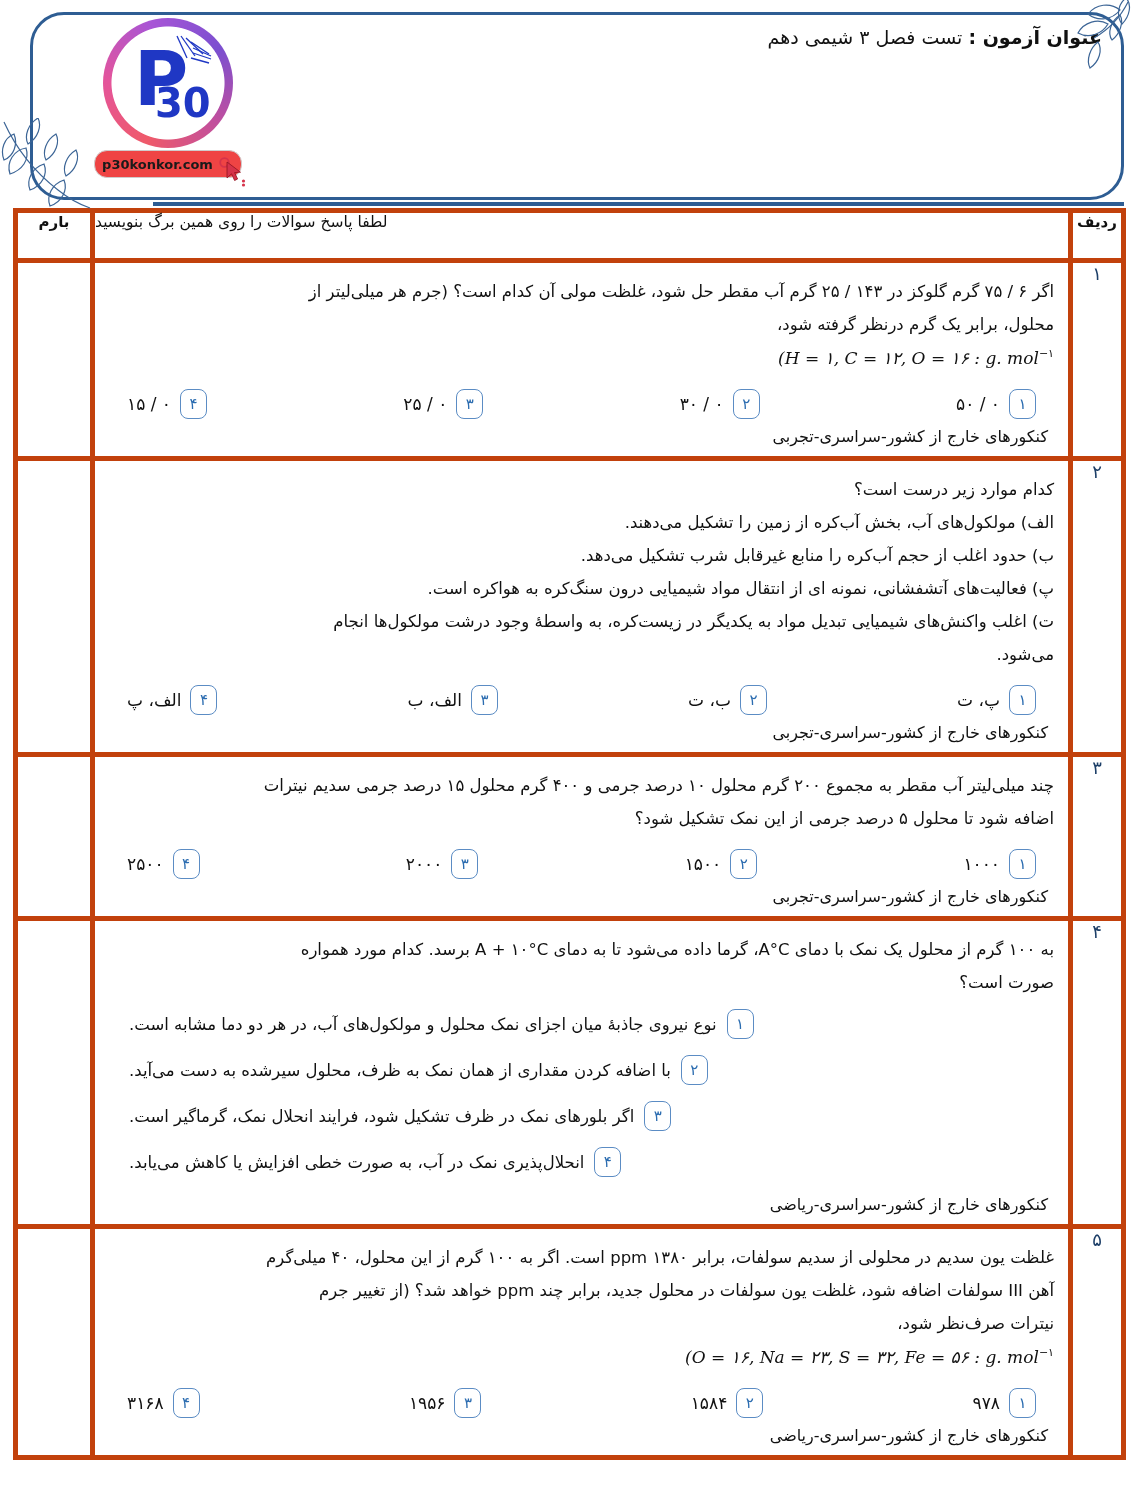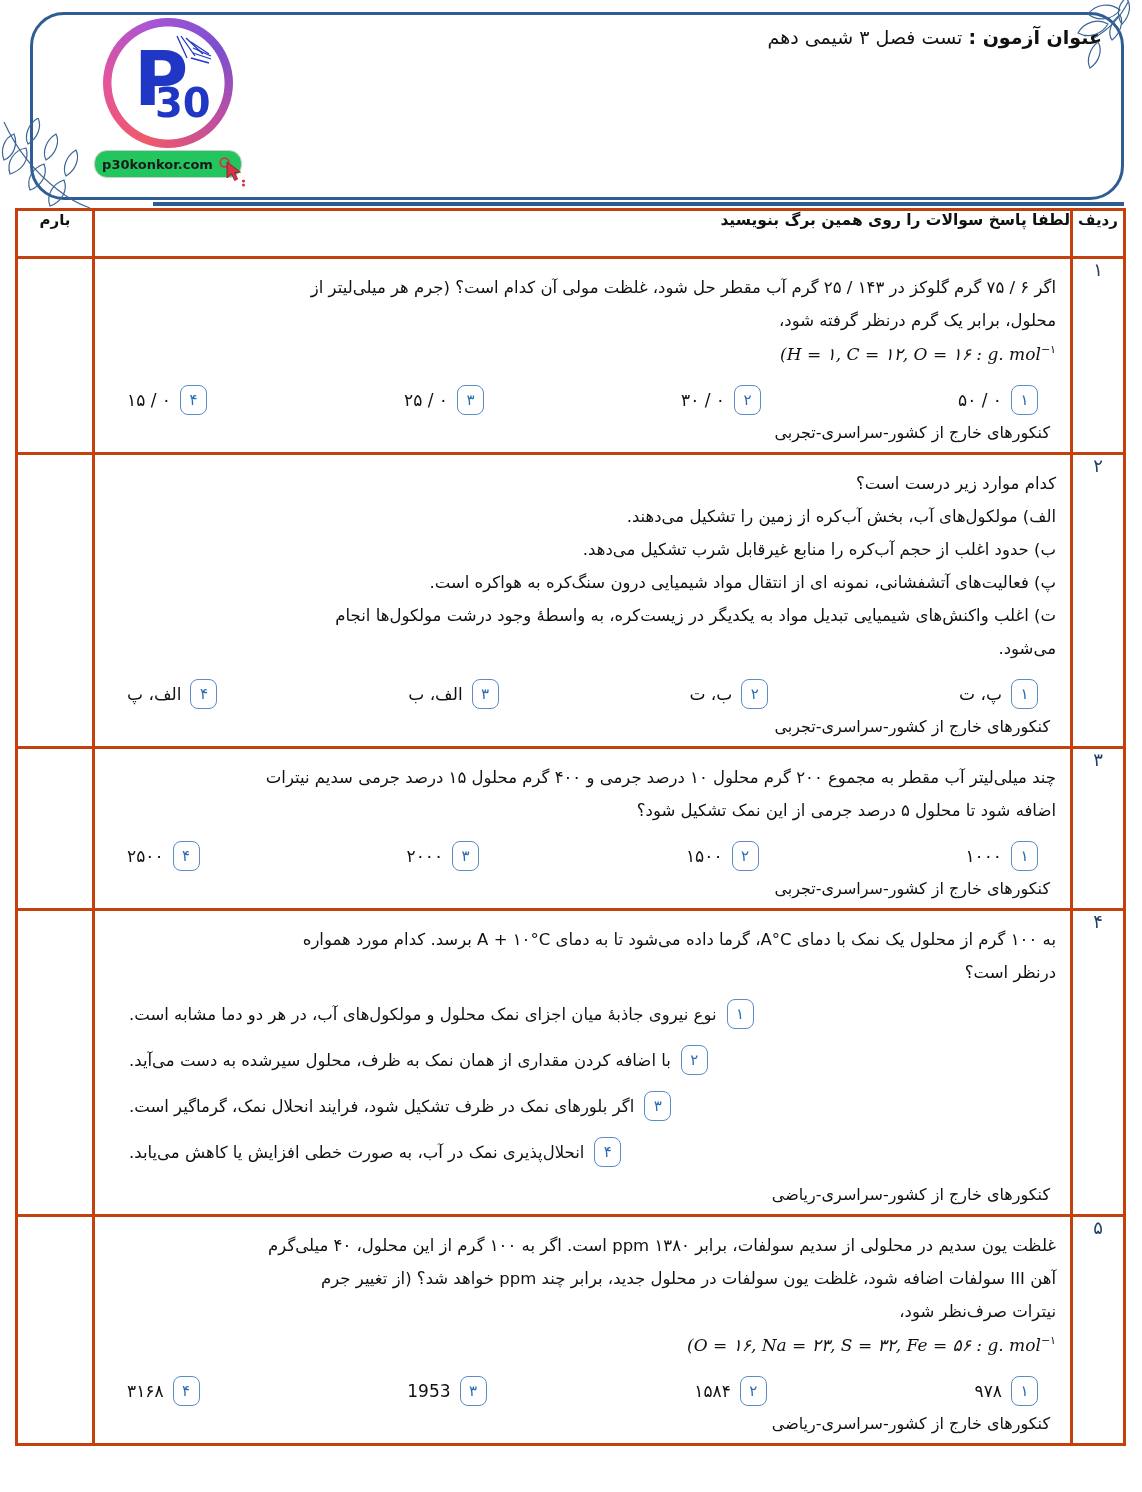--- a/index.html
+++ b/index.html
@@ -87,21 +87,21 @@
   .logo-book {
     position: absolute;
     left: 70px;
     top: 16px;
   }
   .url-pill {
     margin: 2px auto 0;
     width: 146px;
     height: 26px;
     border-radius: 13px;
-    background: #22c55e;
+    background: #ef4444;
     border: 1px solid #cfcccc;
     display: flex;
     align-items: center;
     justify-content: center;
     gap: 5px;
     position: relative;
   }
   .url-pill .txt {
     font-family: "DejaVu Sans", sans-serif;
     font-weight: bold;
@@ -136,41 +136,41 @@
 
   
   table.exam {
     border-collapse: collapse;
     width: 1108px;
     margin: 0 16px 0 18px;
     table-layout: fixed;
     direction: rtl;
   }
   table.exam td, table.exam th {
-    border: 3px solid #c2410c;
+    border: 5px solid #c2410c;
     vertical-align: top;
     padding: 0;
   }
   col.c-row { width: 53px; }
   col.c-body { width: 978px; }
   col.c-mark { width: 77px; }
 
   .hdr-cell {
     height: 45px;
     text-align: center;
     vertical-align: middle;
     font-family: "DejaVu Sans", "Liberation Sans", sans-serif;
     font-weight: bold;
     font-size: 15px;
     color: #111;
   }
   .hdr-center {
-    text-align: right;
+    text-align: left;
     vertical-align: middle;
-    font-weight: bold;
+    font-weight: normal;
     font-size: 15.5px;
   }
 
   .rownum {
     text-align: center;
     vertical-align: middle;
     font-family: "DejaVu Sans", "Liberation Sans", sans-serif;
     font-size: 18px;
     color: #1d3f68;
   }
@@ -435,21 +435,21 @@
           </div>
         </td>
         <td></td>
       </tr>
       <tr>
         <td class="rownum">۴</td>
         <td>
           <div class="qcell">
             <div class="qtext lead">
               <span class="qline">به ۱۰۰ گرم از محلول یک نمک با دمای A°C، گرما داده می‌شود تا به دمای A + ۱۰°C برسد. کدام مورد همواره</span>
-              <span class="qline">درنظر است؟</span>
+              <span class="qline">صورت است؟</span>
             </div>
             <div class="opts-v">
               <div class="opt-v">
                 <span class="badge">۱</span>
                 <span>نوع نیروی جاذبهٔ میان اجزای نمک محلول و مولکول‌های آب، در هر دو دما مشابه است.</span>
               </div>
               <div class="opt-v">
                 <span class="badge">۲</span>
                 <span>با اضافه کردن مقداری از همان نمک به ظرف، محلول سیرشده به دست می‌آید.</span>
               </div>
@@ -481,21 +481,21 @@
               <div class="opt">
                 <span class="badge">۱</span>
                 <span>۹۷۸</span>
               </div>
               <div class="opt">
                 <span class="badge">۲</span>
                 <span>۱۵۸۴</span>
               </div>
               <div class="opt">
                 <span class="badge">۳</span>
-                <span>1953</span>
+                <span>۱۹۵۶</span>
               </div>
               <div class="opt">
                 <span class="badge">۴</span>
                 <span>۳۱۶۸</span>
               </div>
             </div>
             <div class="source">کنکورهای خارج از کشور-سراسری-ریاضی</div>
           </div>
         </td>
         <td></td>

